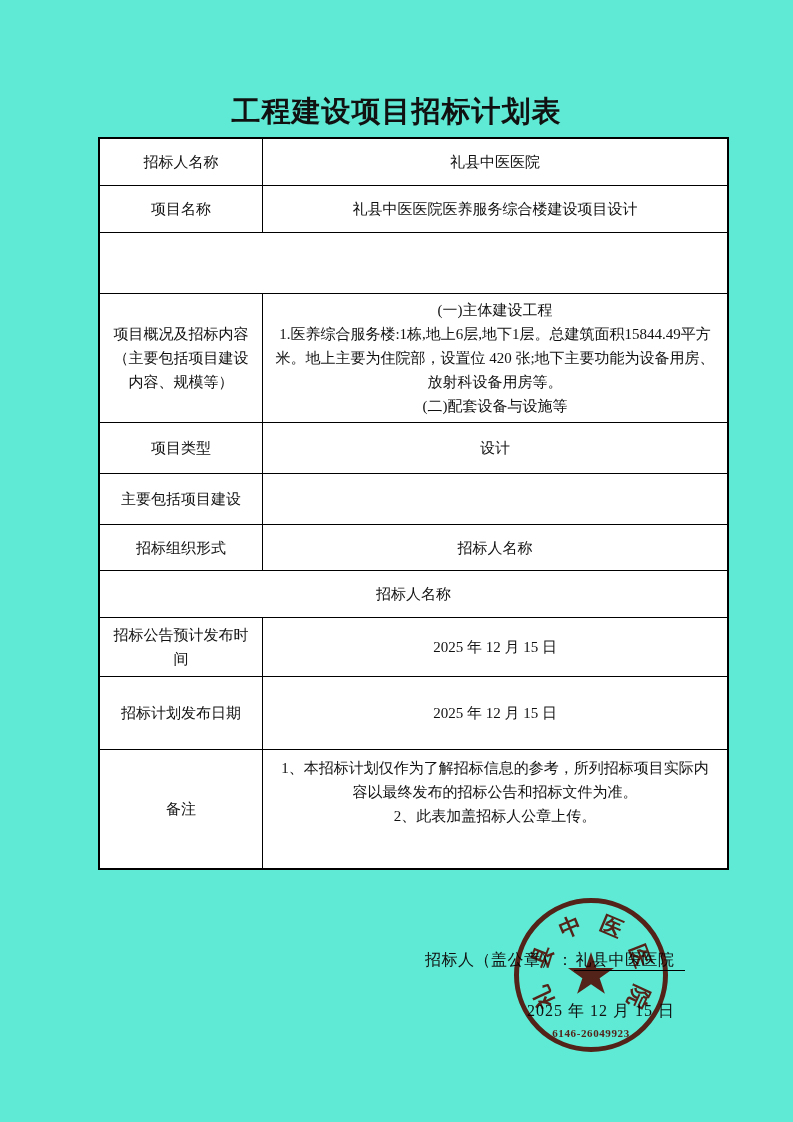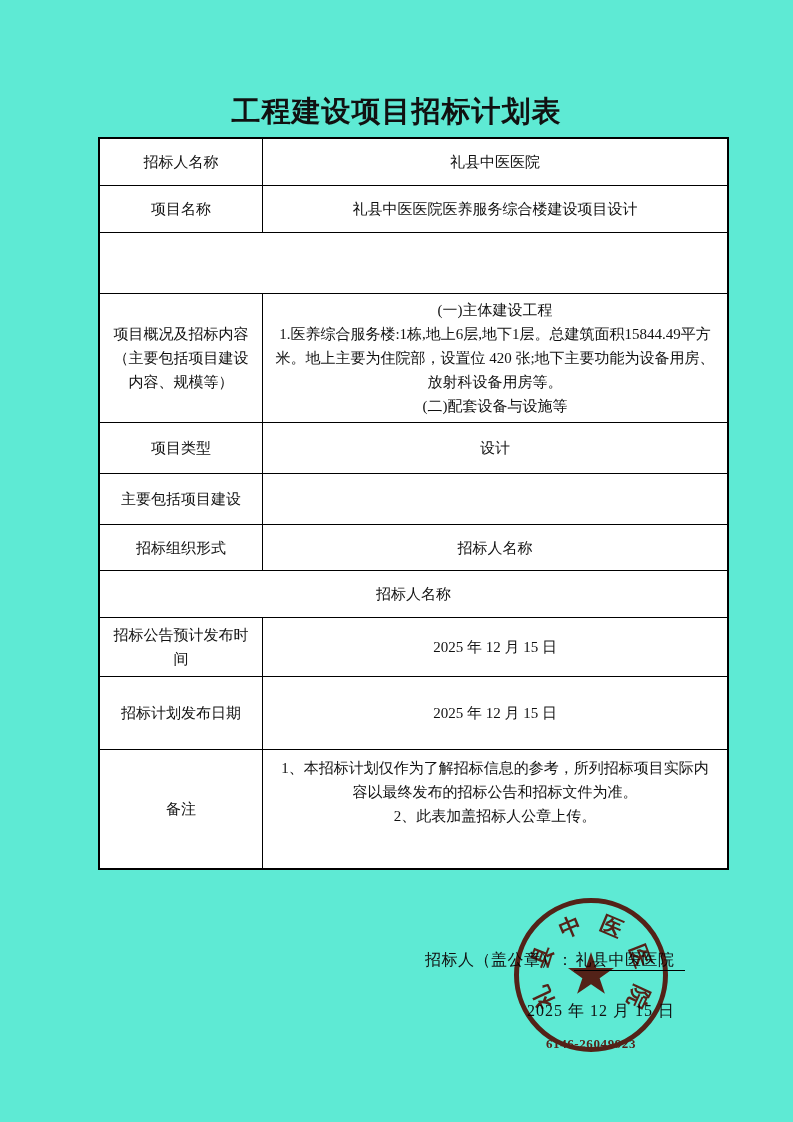--- a/index.html
+++ b/index.html
@@ -22,22 +22,22 @@
   .sig-name{border-bottom:1px solid #000;padding:0 10px 2px 2px;}
   .date{position:absolute;top:1001px;left:527px;font-size:16px;letter-spacing:1px;z-index:2;}
   .seal{position:absolute;left:514px;top:898px;width:154px;height:154px;z-index:5;
         mix-blend-mode:multiply;opacity:.93;}
   .seal-ring{position:absolute;left:0;top:0;right:0;bottom:0;border:5px solid #e0140a;border-radius:50%;box-sizing:border-box;}
   .sc{position:absolute;left:50%;top:50%;color:#e0140a;font-size:22px;font-weight:bold;
       font-family:"Liberation Serif","DejaVu Serif",serif;line-height:1;}
   .star{position:absolute;left:50%;top:50%;width:48px;height:46px;transform:translate(-50%,-50%);
         background:#e0140a;
         clip-path:polygon(50% 0%,61% 35%,98% 35%,68% 57%,79% 91%,50% 70%,21% 91%,32% 57%,2% 35%,39% 35%);}
-  .seal-code{position:absolute;left:50%;bottom:0;transform:translateX(-50%);
-             font-size:13px;color:#e0140a;letter-spacing:.6px;white-space:nowrap;font-weight:bold;}
+  .seal-code{position:absolute;left:50%;bottom:13px;transform:translateX(-50%);
+             font-size:11px;color:#e0140a;letter-spacing:.6px;white-space:nowrap;font-weight:bold;}
 </style>
 </head>
 <body>
 
 <div class="page">
 
   <h1 class="title">工程建设项目招标计划表</h1>
 
   <div class="tbl">
     <div class="row" style="min-height:46px">

